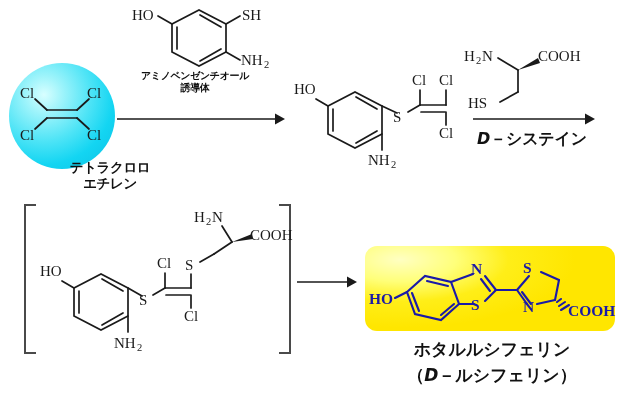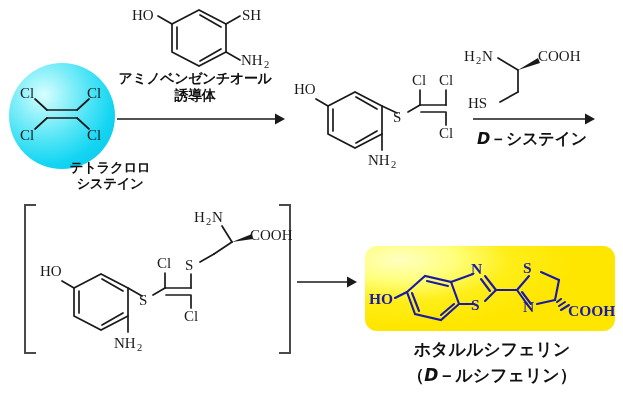--- a/index.html
+++ b/index.html
@@ -25,21 +25,21 @@
       radial-gradient(ellipse 70% 80% at 14% 16%, #ffffc2 0%, #ffff7a 32%, #ffee18 62%, #ffe600 100%),
       linear-gradient(135deg,#ffffb0 0%,#ffef22 45%,#ffe400 100%);
   }
 
   
   .jp{
     font-family:"DejaVu Sans","Liberation Sans",sans-serif;
     color:#111;font-weight:700;line-height:1.18;
     text-align:center;white-space:pre-line;
   }
-  .jp-reagent{font-size:14px;letter-spacing:-0.4px;}
+  .jp-reagent{font-size:10px;letter-spacing:-0.4px;}
   .jp-sub{font-size:13.5px;letter-spacing:-0.4px;}
   .jp-cys{font-size:16px;letter-spacing:-0.2px;}
   .jp-prod{font-size:17px;letter-spacing:0px;line-height:1.42;}
   .ital{font-style:italic;font-weight:700;}
 
   svg{display:block;overflow:visible;}
   .bond{stroke:#1a1a1a;stroke-width:1.7;fill:none;stroke-linecap:round;}
   .bond-blue{stroke:#1a1aa8;stroke-width:2.1;fill:none;stroke-linecap:round;}
   .atom{font-family:"Liberation Serif","DejaVu Serif",serif;font-size:15px;fill:#1a1a1a;}
   .atom-sm{font-family:"Liberation Serif","DejaVu Serif",serif;font-size:10.5px;fill:#1a1a1a;}
@@ -87,21 +87,21 @@
       <line x1="38" y1="55" x2="26" y2="66" class="bond"></line>
       <line x1="68" y1="55" x2="80" y2="66" class="bond"></line>
       <text x="11" y="35" class="atom">Cl</text>
       <text x="78" y="35" class="atom">Cl</text>
       <text x="11" y="77" class="atom">Cl</text>
       <text x="78" y="77" class="atom">Cl</text>
     </svg>
   </div>
 
   <div class="abs jp jp-sub" style="left:55px;top:160px;width:110px;">テトラクロロ
-システイン</div>
+エチレン</div>
 
   <div class="abs" style="left:117px;top:110px;">
     <svg width="168" height="18" viewBox="0 0 168 18">
       <line x1="0" y1="9" x2="158" y2="9" stroke="#1a1a1a" stroke-width="1.6"></line>
       <polygon points="158,3.5 168,9 158,14.5" fill="#1a1a1a"></polygon>
     </svg>
   </div>
 
   <div class="abs" style="left:300px;top:66px;">
     <svg width="168" height="104" viewBox="0 0 168 104">

